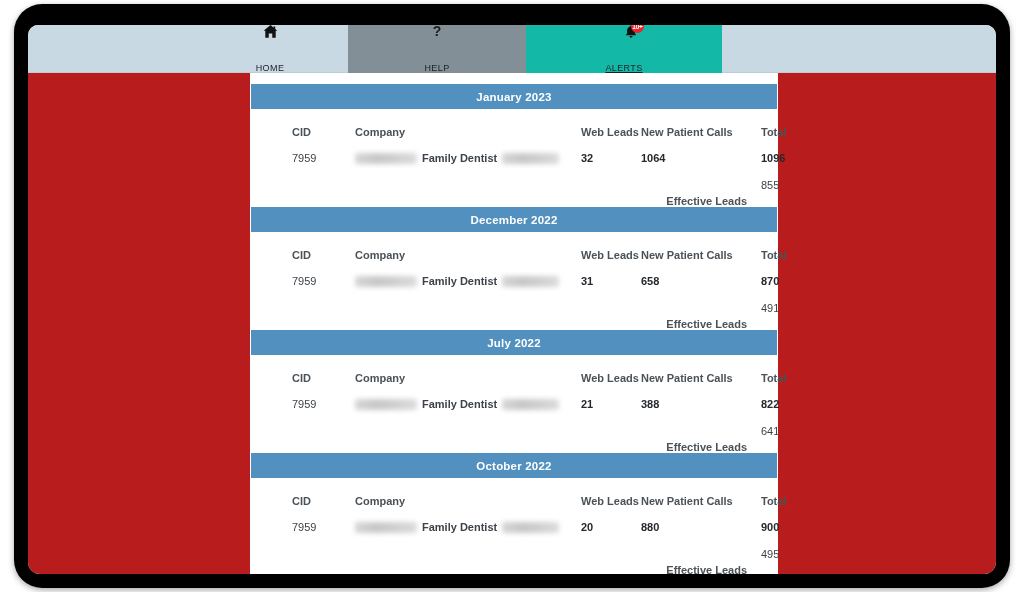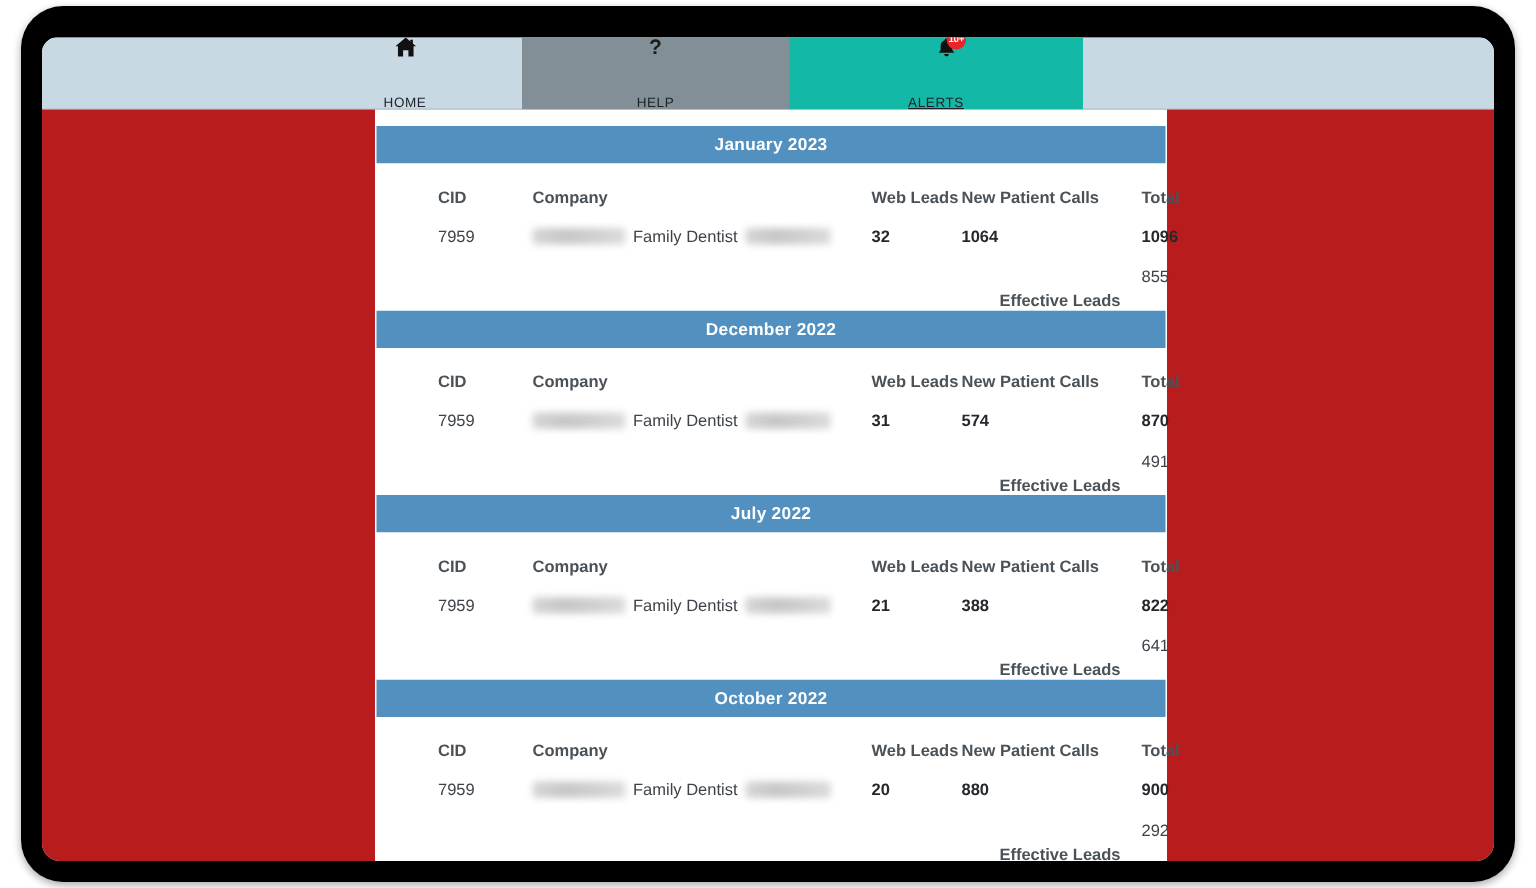--- a/index.html
+++ b/index.html
@@ -173,21 +173,21 @@
     height: 11px;
     border-radius: 2px;
     background: linear-gradient(90deg,#cfcfcf,#bdbdbd 35%,#c9c9c9 70%,#d6d6d6);
     filter: blur(2.6px);
     opacity: 0.85;
     position: relative;
     top: -1px;
   }
   .redact-a { width: 62px; margin-right: 5px; }
   .redact-b { width: 57px; margin-left: 5px; }
-  .company-name { font-size: 11px; color: #3d4349; }
+  .company-name { font-size: 11px; color: #3d4349; font-weight: bold; }
 </style>
 </head>
 <body>
 
 <div class="device-frame">
   <div class="device-screen">
 
     <div class="navbar">
 
       <div class="nav-tab" id="tab-home">
@@ -258,21 +258,21 @@
         <span class="cell hdr c-web">Web Leads</span>
         <span class="cell hdr c-calls">New Patient Calls</span>
         <span class="cell hdr c-total">Total</span>
       </div>
       <div class="row-values">
         <span class="cell val c-cid">7959</span>
         <span class="cell c-company">
           <span class="redact redact-a"></span><span class="company-name">Family Dentist</span><span class="redact redact-b"></span>
         </span>
         <span class="cell val b c-web">31</span>
-        <span class="cell val b c-calls">574</span>
+        <span class="cell val b c-calls">658</span>
         <span class="cell val b c-total">870</span>
       </div>
       <div class="row-effective">
         <span class="cell c-eff-label">Effective Leads</span>
         <span class="cell val c-eff-value">491</span>
       </div>
     </div>
   </div>
 
   <div class="month-block">
@@ -315,21 +315,21 @@
         <span class="cell val c-cid">7959</span>
         <span class="cell c-company">
           <span class="redact redact-a"></span><span class="company-name">Family Dentist</span><span class="redact redact-b"></span>
         </span>
         <span class="cell val b c-web">20</span>
         <span class="cell val b c-calls">880</span>
         <span class="cell val b c-total">900</span>
       </div>
       <div class="row-effective">
         <span class="cell c-eff-label">Effective Leads</span>
-        <span class="cell val c-eff-value">292</span>
+        <span class="cell val c-eff-value">495</span>
       </div>
     </div>
   </div>
 </div>
 
     </div>
 
   </div>
 </div>
 

